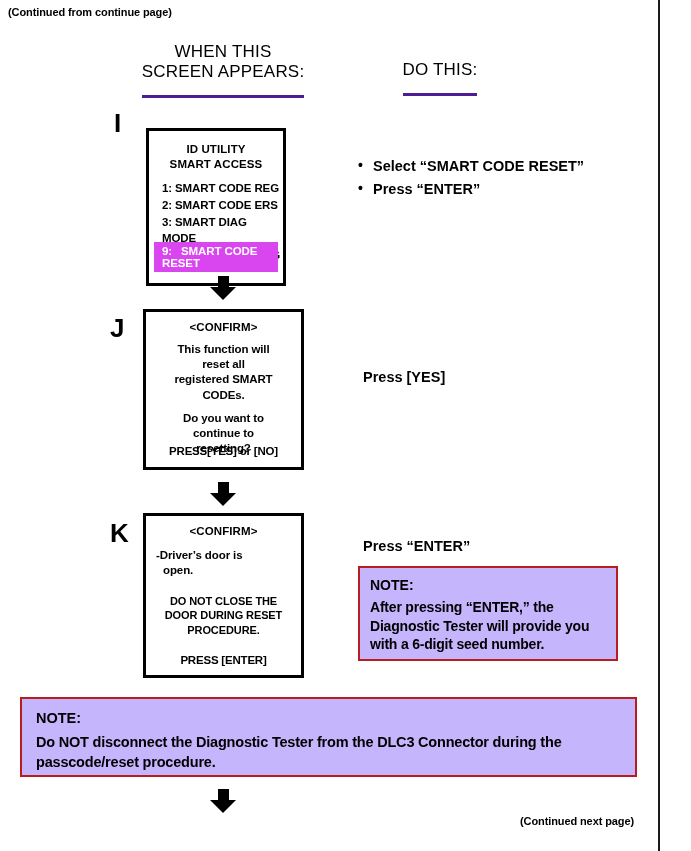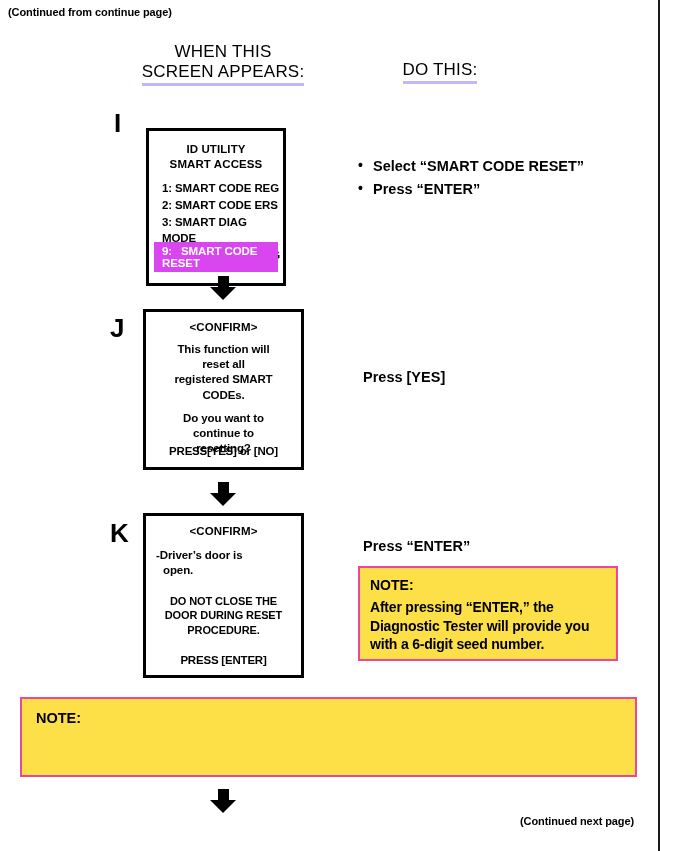--- a/index.html
+++ b/index.html
@@ -45,22 +45,22 @@
     font-size: 17px;
     font-weight: normal;
     text-align: center;
     line-height: 1.18;
     letter-spacing: 0.2px;
   }
   #head-screen { left: 123px; top: 42px; width: 200px; }
   #head-screen .ul,
   #head-do .ul {
     display: inline-block;
-    border-bottom: 3px solid #c4b5fd;
-    padding-bottom: 1px;
+    border-bottom: 3px solid #4c1d95;
+    padding-bottom: 13px;
   }
   #head-do { left: 375px; top: 60px; width: 130px; }
 
   
   .step-letter {
     font-size: 26px;
     font-weight: bold;
     font-family: "Liberation Sans", sans-serif;
   }
   #letter-i { left: 114px; top: 108px; }
@@ -194,22 +194,22 @@
 
   .instr-line {
     font-size: 14.5px;
     font-weight: bold;
   }
   #instr-2 { left: 363px; top: 369px; }
   #instr-3 { left: 363px; top: 538px; }
 
   
   .note-box {
-    border: 2px solid #ec4899;
-    background: #fde047;
+    border: 2px solid #b91c1c;
+    background: #c4b5fd;
     box-sizing: border-box;
   }
   #note-seed {
     left: 358px; top: 566px;
     width: 260px; height: 95px;
     padding: 9px 10px 0 10px;
   }
   #note-seed .note-title {
     font-size: 14px; font-weight: bold;
     margin-bottom: 5px;
@@ -328,20 +328,24 @@
     <div class="note-title">NOTE:</div>
     <div class="note-body">
       <div>After pressing “ENTER,” the</div>
       <div>Diagnostic Tester will provide you</div>
       <div>with a 6-digit seed number.</div>
     </div>
   </div>
 
   <div class="abs note-box" id="note-disconnect">
     <div class="note-title">NOTE:</div>
+    <div class="note-body">
+      <div>Do NOT disconnect the Diagnostic Tester from the DLC3 Connector during the</div>
+      <div>passcode/reset procedure.</div>
+    </div>
   </div>
 
   <div class="abs arrow" id="arrow-3">
     <div class="stem"></div>
     <div class="head"></div>
   </div>
 
   <div class="abs" id="continued-bottom">(Continued next page)</div>
 
 </div>

